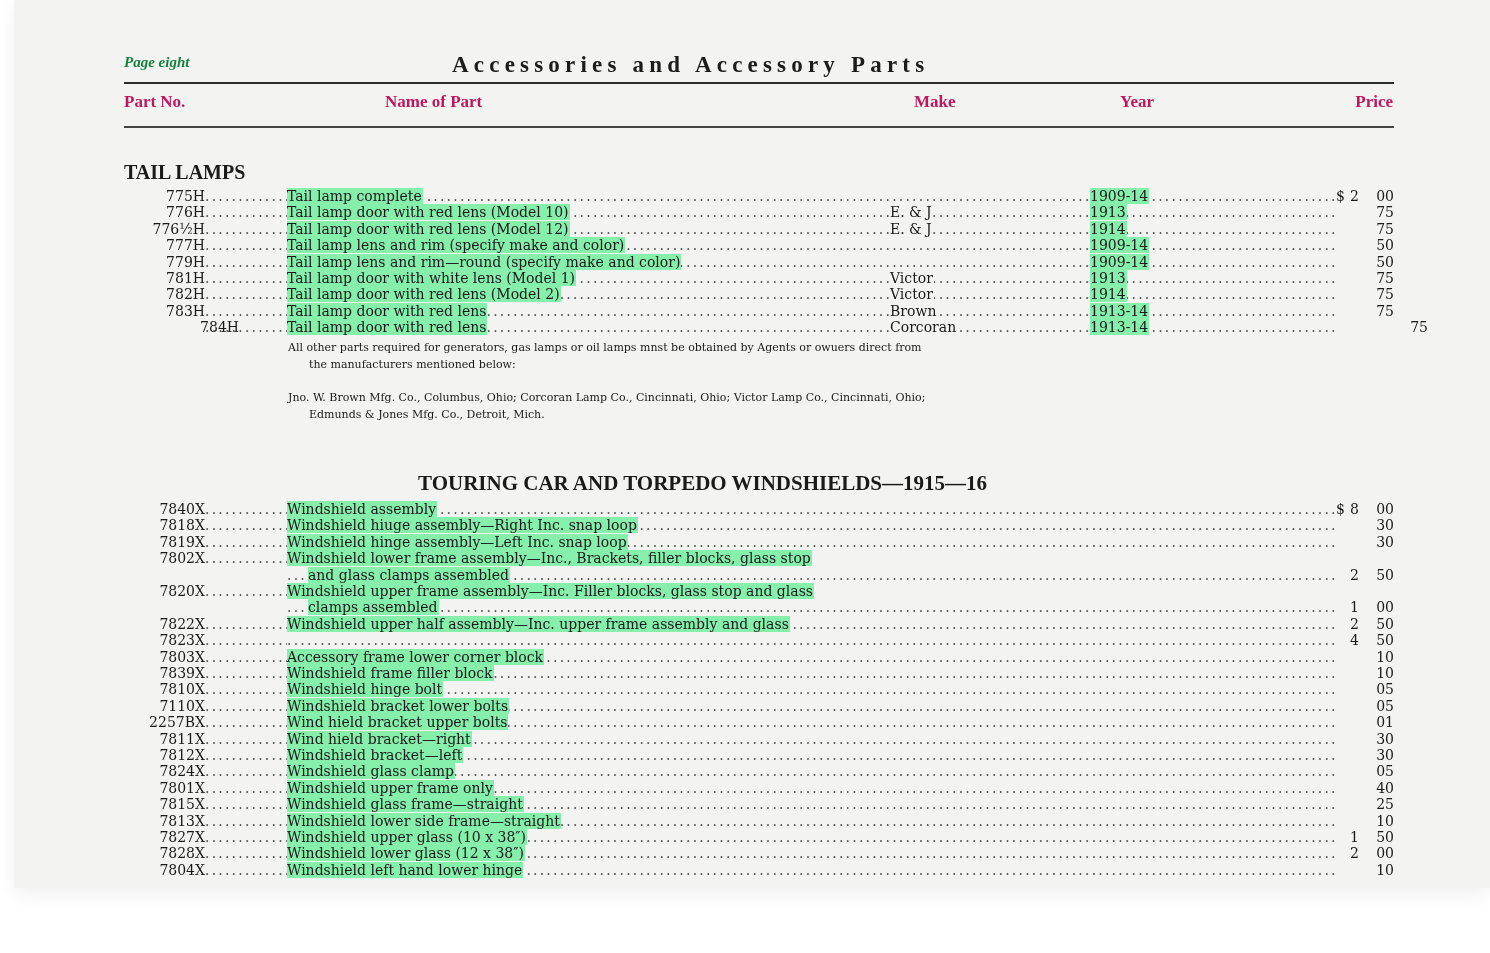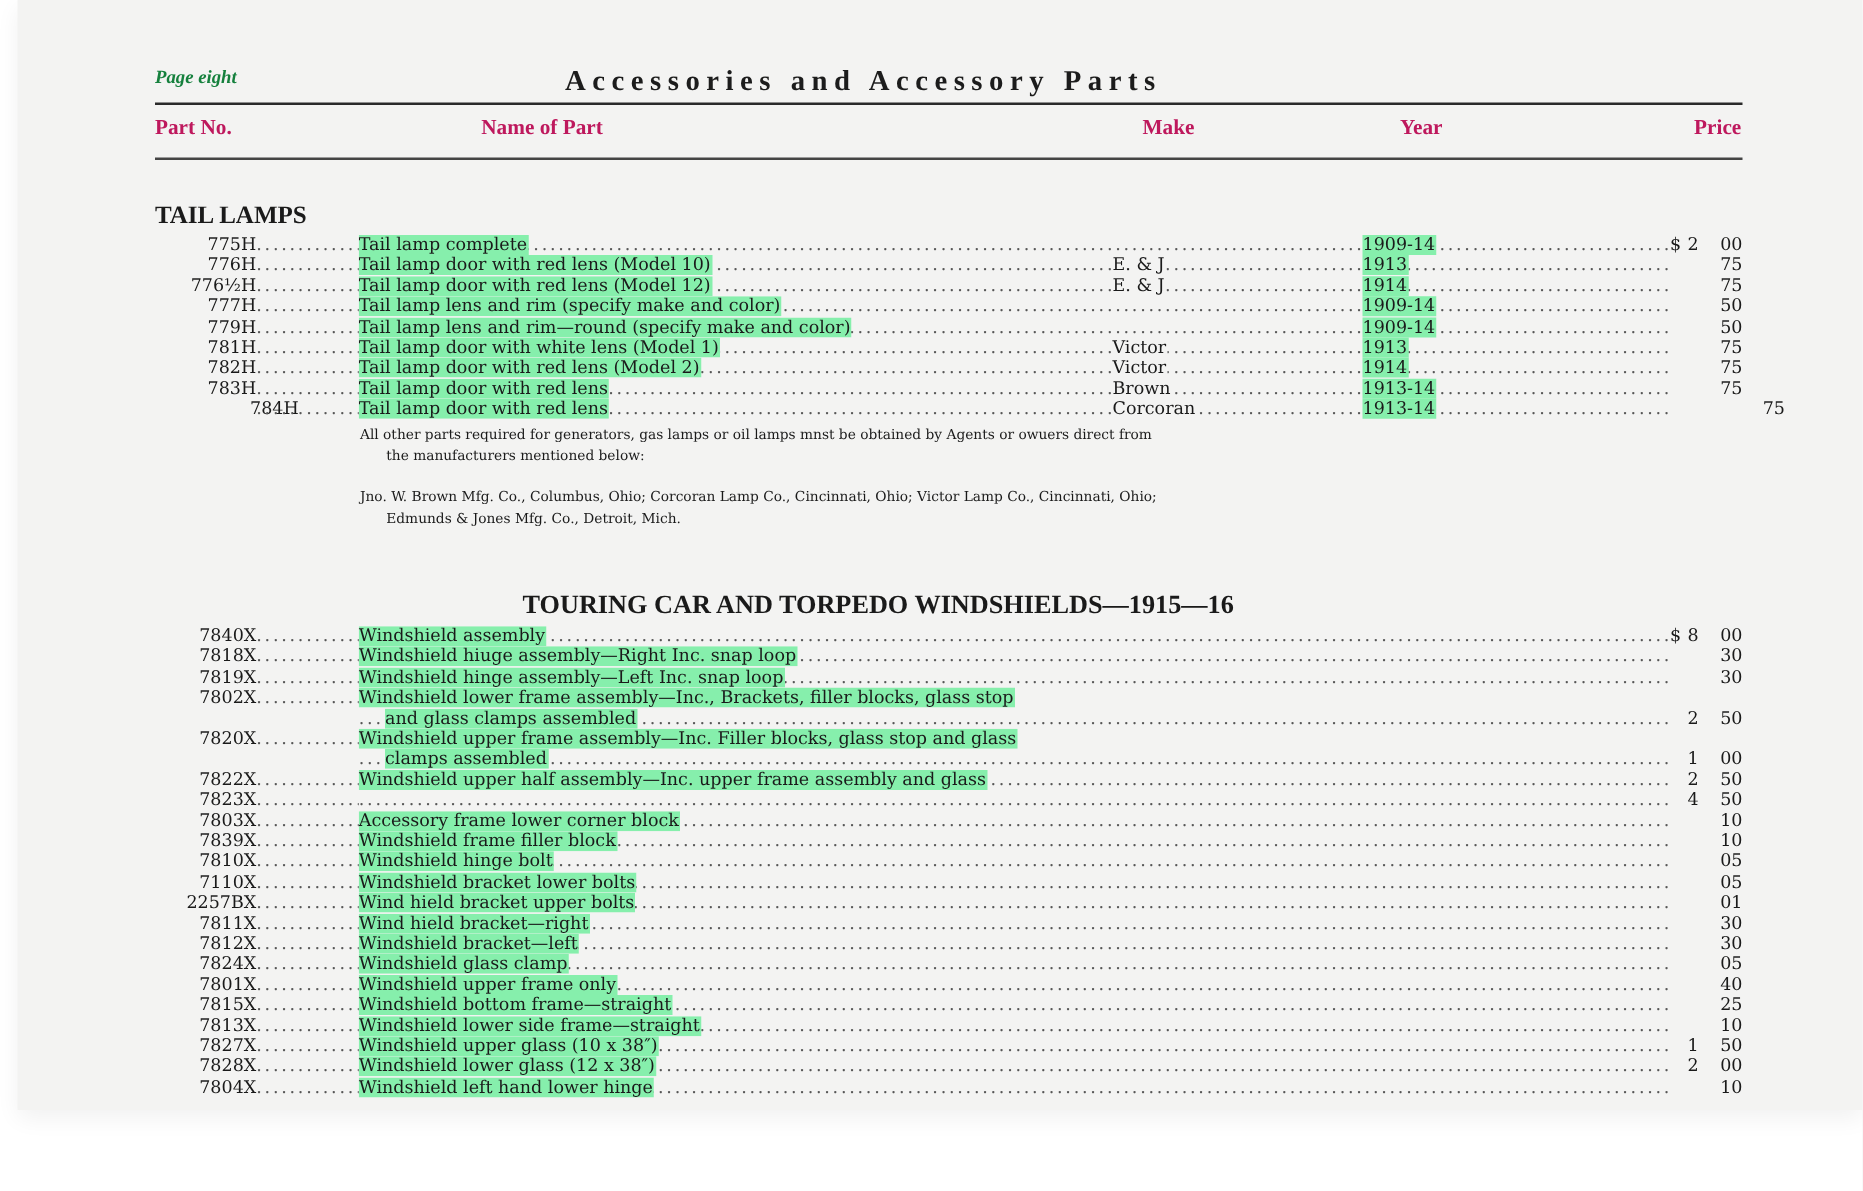--- a/index.html
+++ b/index.html
@@ -411,21 +411,21 @@
       <span class="part">7801X</span>
       <span class="part-dots">................................................................................................................................................................................................................................................</span>
       <span class="dots">................................................................................................................................................................................................................................................</span>
       <span class="name-wrap"><span class="name">Windshield upper frame only</span></span>
       <span class="cents">40</span>
     </div>
     <div class="row" style="top: 796.2px;">
       <span class="part">7815X</span>
       <span class="part-dots">................................................................................................................................................................................................................................................</span>
       <span class="dots">................................................................................................................................................................................................................................................</span>
-      <span class="name-wrap"><span class="name">Windshield bottom frame—straight</span></span>
+      <span class="name-wrap"><span class="name">Windshield glass frame—straight</span></span>
       <span class="cents">25</span>
     </div>
     <div class="row" style="top: 812.6px;">
       <span class="part">7813X</span>
       <span class="part-dots">................................................................................................................................................................................................................................................</span>
       <span class="dots">................................................................................................................................................................................................................................................</span>
       <span class="name-wrap"><span class="name">Windshield lower side frame—straight</span></span>
       <span class="cents">10</span>
     </div>
     <div class="row" style="top: 829px;">

